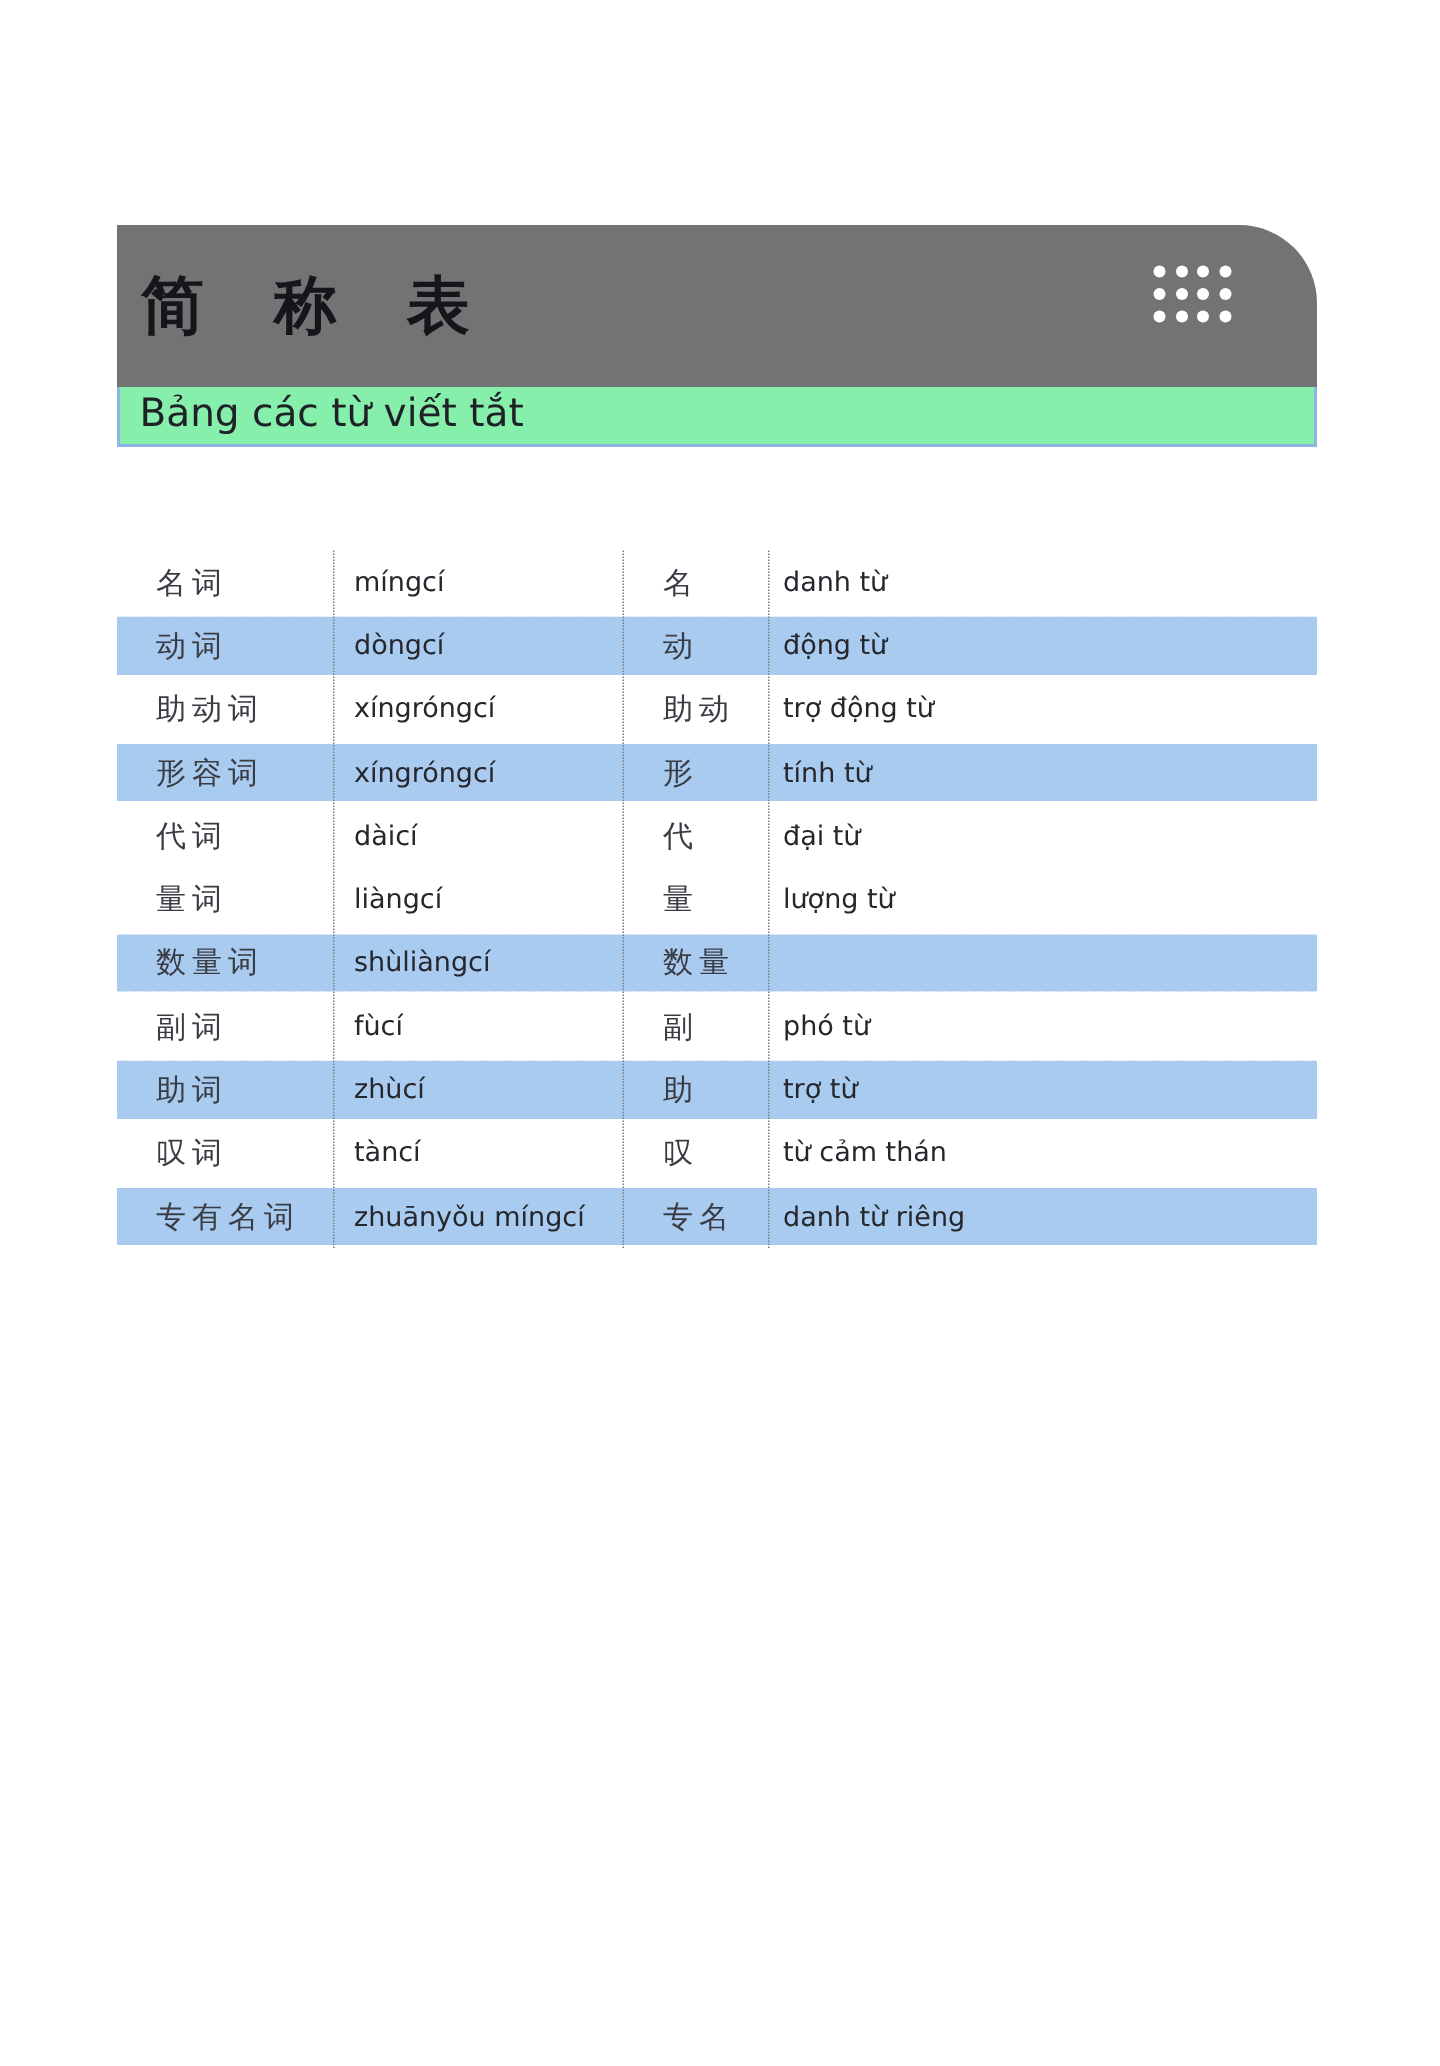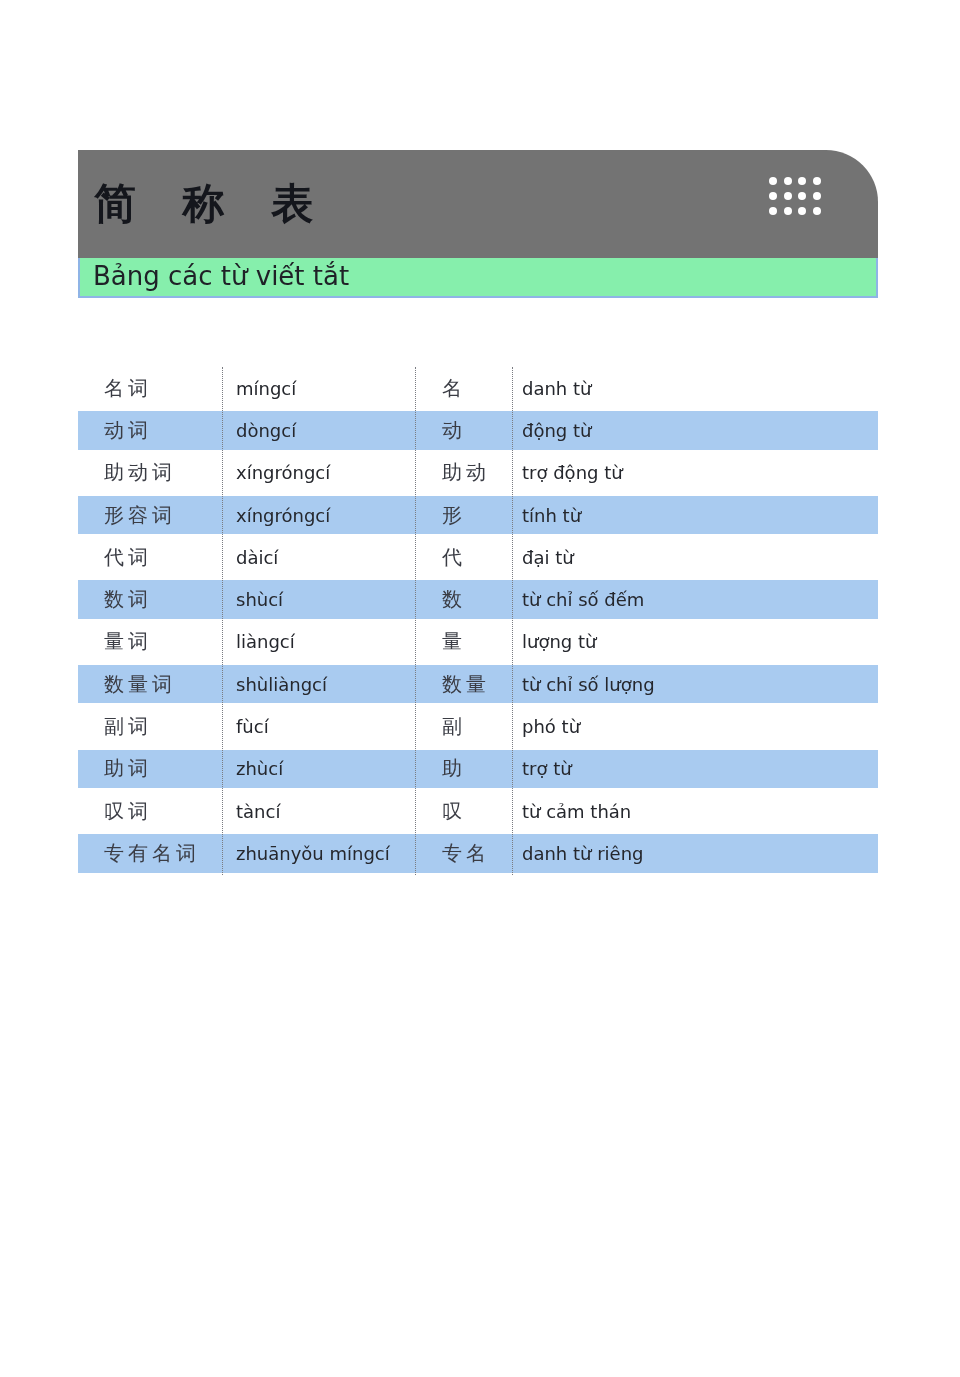--- a/index.html
+++ b/index.html
@@ -115,39 +115,31 @@
       <div class="cell c2">xíngróngcí</div>
       <div class="cell c3">形</div>
       <div class="cell c4">tính từ</div>
     </div>
     <div class="row">
       <div class="cell c1">代词</div>
       <div class="cell c2">dàicí</div>
       <div class="cell c3">代</div>
       <div class="cell c4">đại từ</div>
     </div>
-    <div class="row shaded">
-      <div class="band"></div>
-      <div class="cell c1">数词</div>
-      <div class="cell c2">shùcí</div>
-      <div class="cell c3">数</div>
-      <div class="cell c4">từ chỉ số đếm</div>
-    </div>
     <div class="row">
       <div class="cell c1">量词</div>
       <div class="cell c2">liàngcí</div>
       <div class="cell c3">量</div>
       <div class="cell c4">lượng từ</div>
     </div>
     <div class="row shaded">
       <div class="band"></div>
       <div class="cell c1">数量词</div>
       <div class="cell c2">shùliàngcí</div>
       <div class="cell c3">数量</div>
-      <div class="cell c4">từ chỉ số lượng</div>
     </div>
     <div class="row">
       <div class="cell c1">副词</div>
       <div class="cell c2">fùcí</div>
       <div class="cell c3">副</div>
       <div class="cell c4">phó từ</div>
     </div>
     <div class="row shaded">
       <div class="band"></div>
       <div class="cell c1">助词</div>

